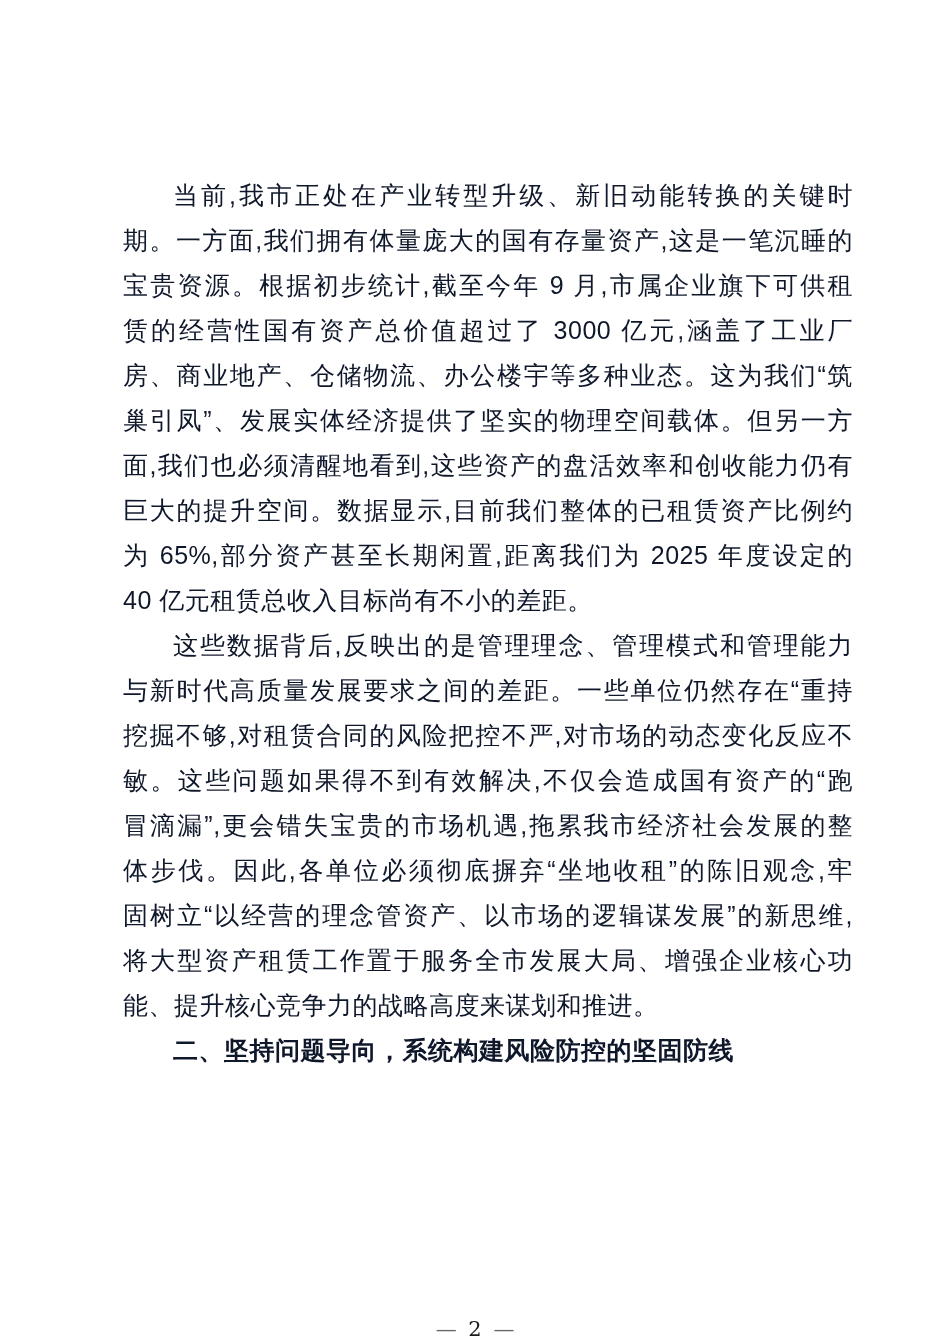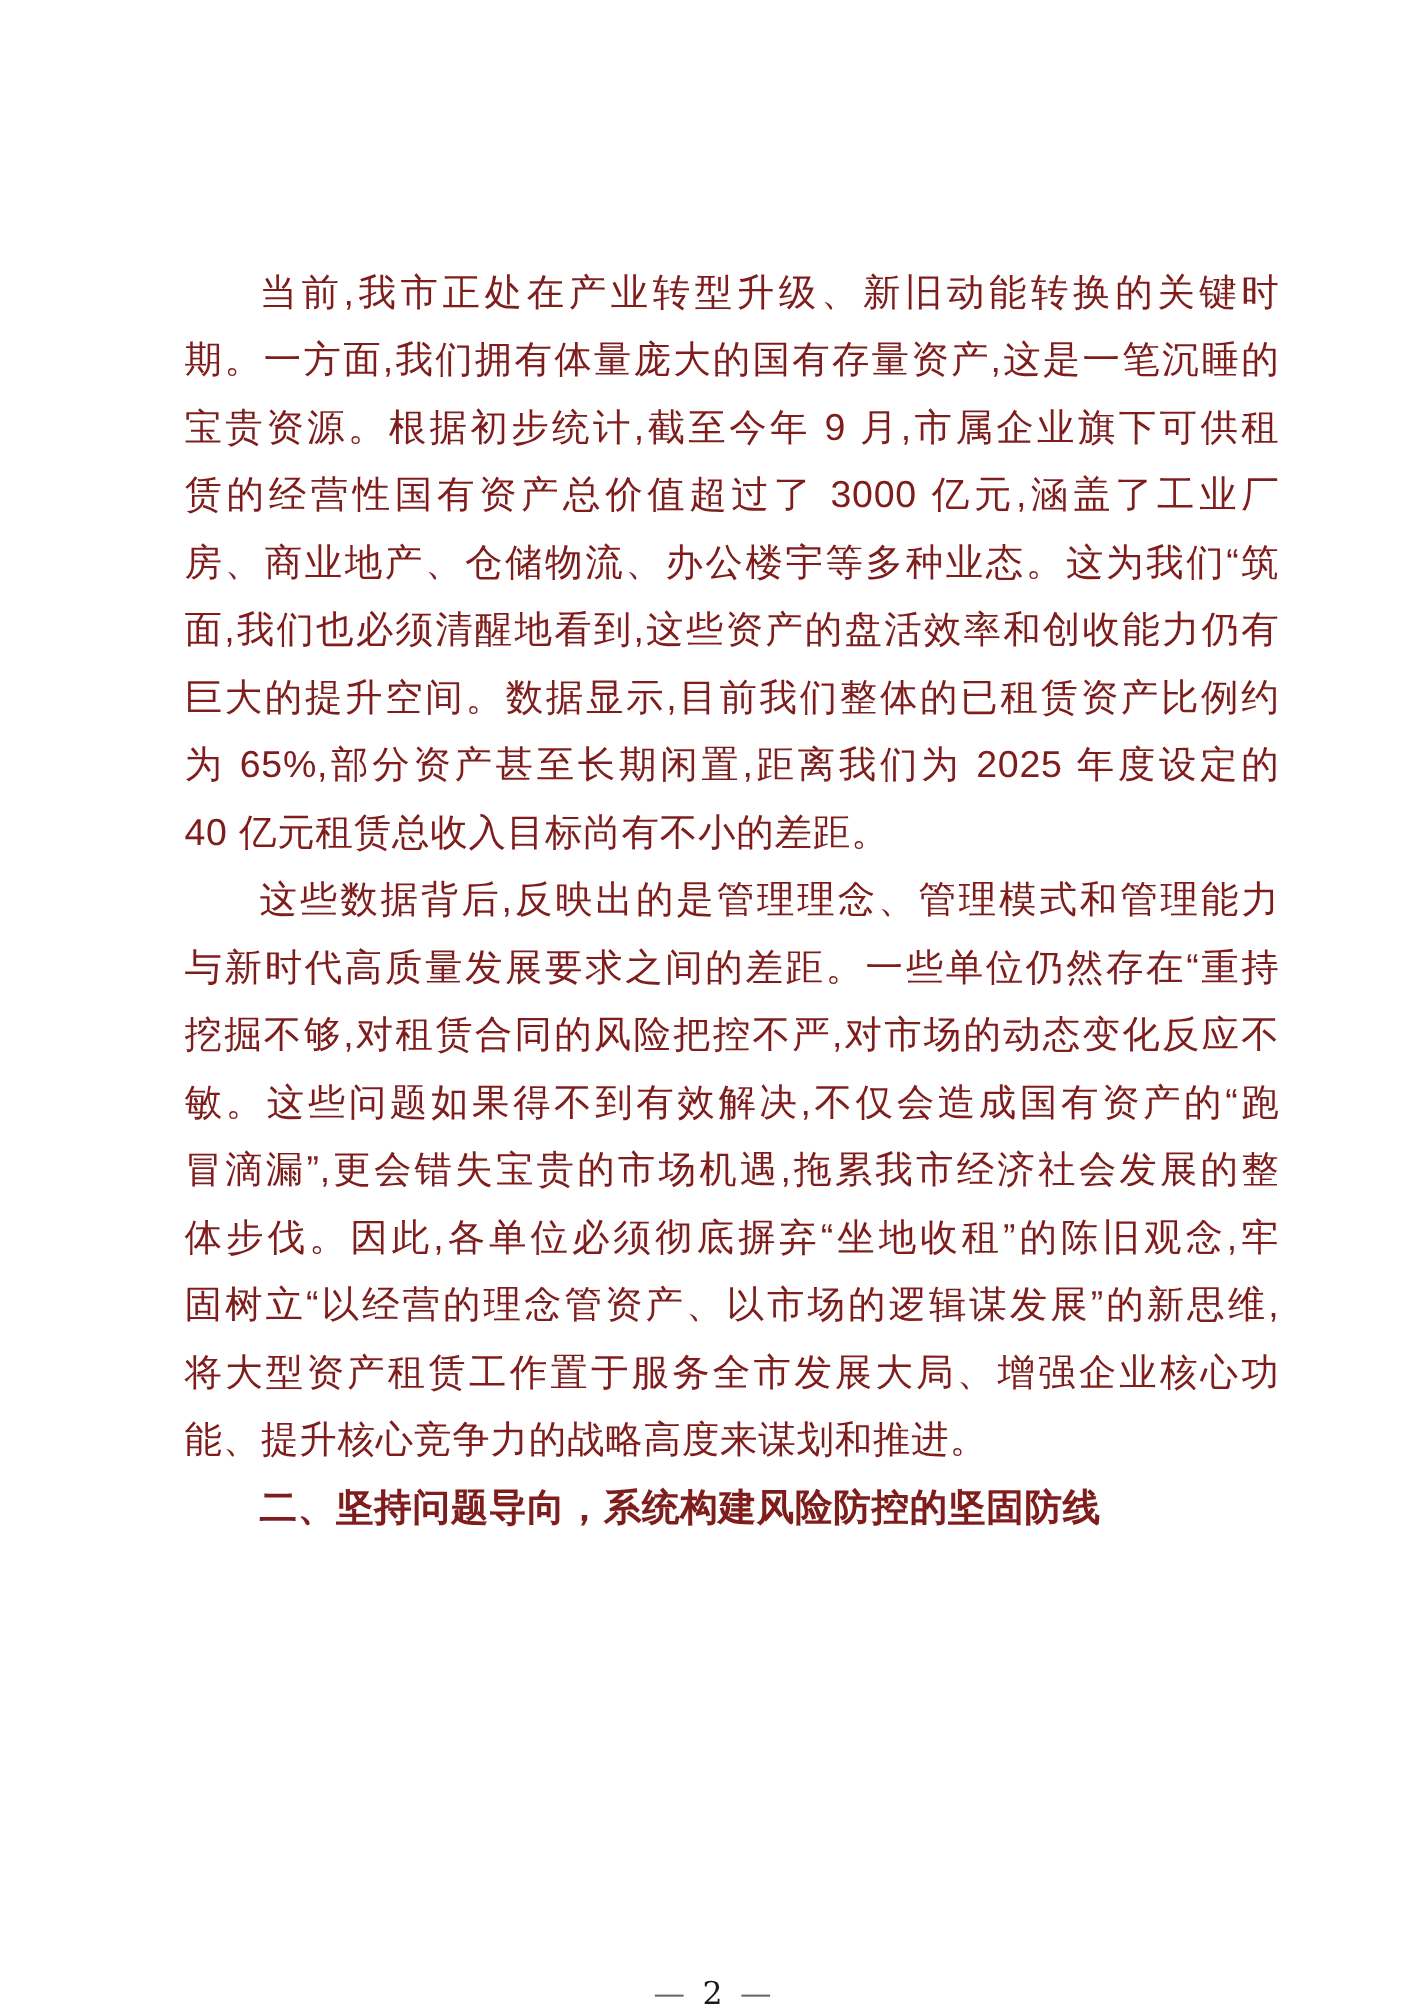--- a/index.html
+++ b/index.html
@@ -24,21 +24,21 @@
   }
   .paragraph { margin: 0; padding: 0; }
   .line {
     font-size: 25px;
     line-height: 45px;
     letter-spacing: 0.5px;
     text-align: justify;
     text-align-last: justify;
     text-justify: inter-character;
     white-space: nowrap;
-    color: #7f1d1d;
+    color: #0f172a;
   }
   .paragraph .line.first { text-indent: 2em; }
   .paragraph .line.last {
     text-align: right;
     text-align-last: left;
   }
   .paragraph.heading .line {
     font-weight: 600;
     text-align: right;
     text-align-last: left;
@@ -62,20 +62,21 @@
 
 <div class="page">
 
   <div class="doc-body">
       <div class="paragraph body">
         <div class="line first">当前,我市正处在产业转型升级、新旧动能转换的关键时</div>
         <div class="line">期。一方面,我们拥有体量庞大的国有存量资产,这是一笔沉睡的</div>
         <div class="line">宝贵资源。根据初步统计,截至今年 9 月,市属企业旗下可供租</div>
         <div class="line">赁的经营性国有资产总价值超过了 3000 亿元,涵盖了工业厂</div>
         <div class="line">房、商业地产、仓储物流、办公楼宇等多种业态。这为我们“筑</div>
+        <div class="line">巢引凤”、发展实体经济提供了坚实的物理空间载体。但另一方</div>
         <div class="line">面,我们也必须清醒地看到,这些资产的盘活效率和创收能力仍有</div>
         <div class="line">巨大的提升空间。数据显示,目前我们整体的已租赁资产比例约</div>
         <div class="line">为 65%,部分资产甚至长期闲置,距离我们为 2025 年度设定的</div>
         <div class="line last">40 亿元租赁总收入目标尚有不小的差距。</div>
       </div>
       <div class="paragraph body">
         <div class="line first">这些数据背后,反映出的是管理理念、管理模式和管理能力</div>
         <div class="line">与新时代高质量发展要求之间的差距。一些单位仍然存在“重持</div>
         <div class="line">挖掘不够,对租赁合同的风险把控不严,对市场的动态变化反应不</div>
         <div class="line">敏。这些问题如果得不到有效解决,不仅会造成国有资产的“跑</div>

